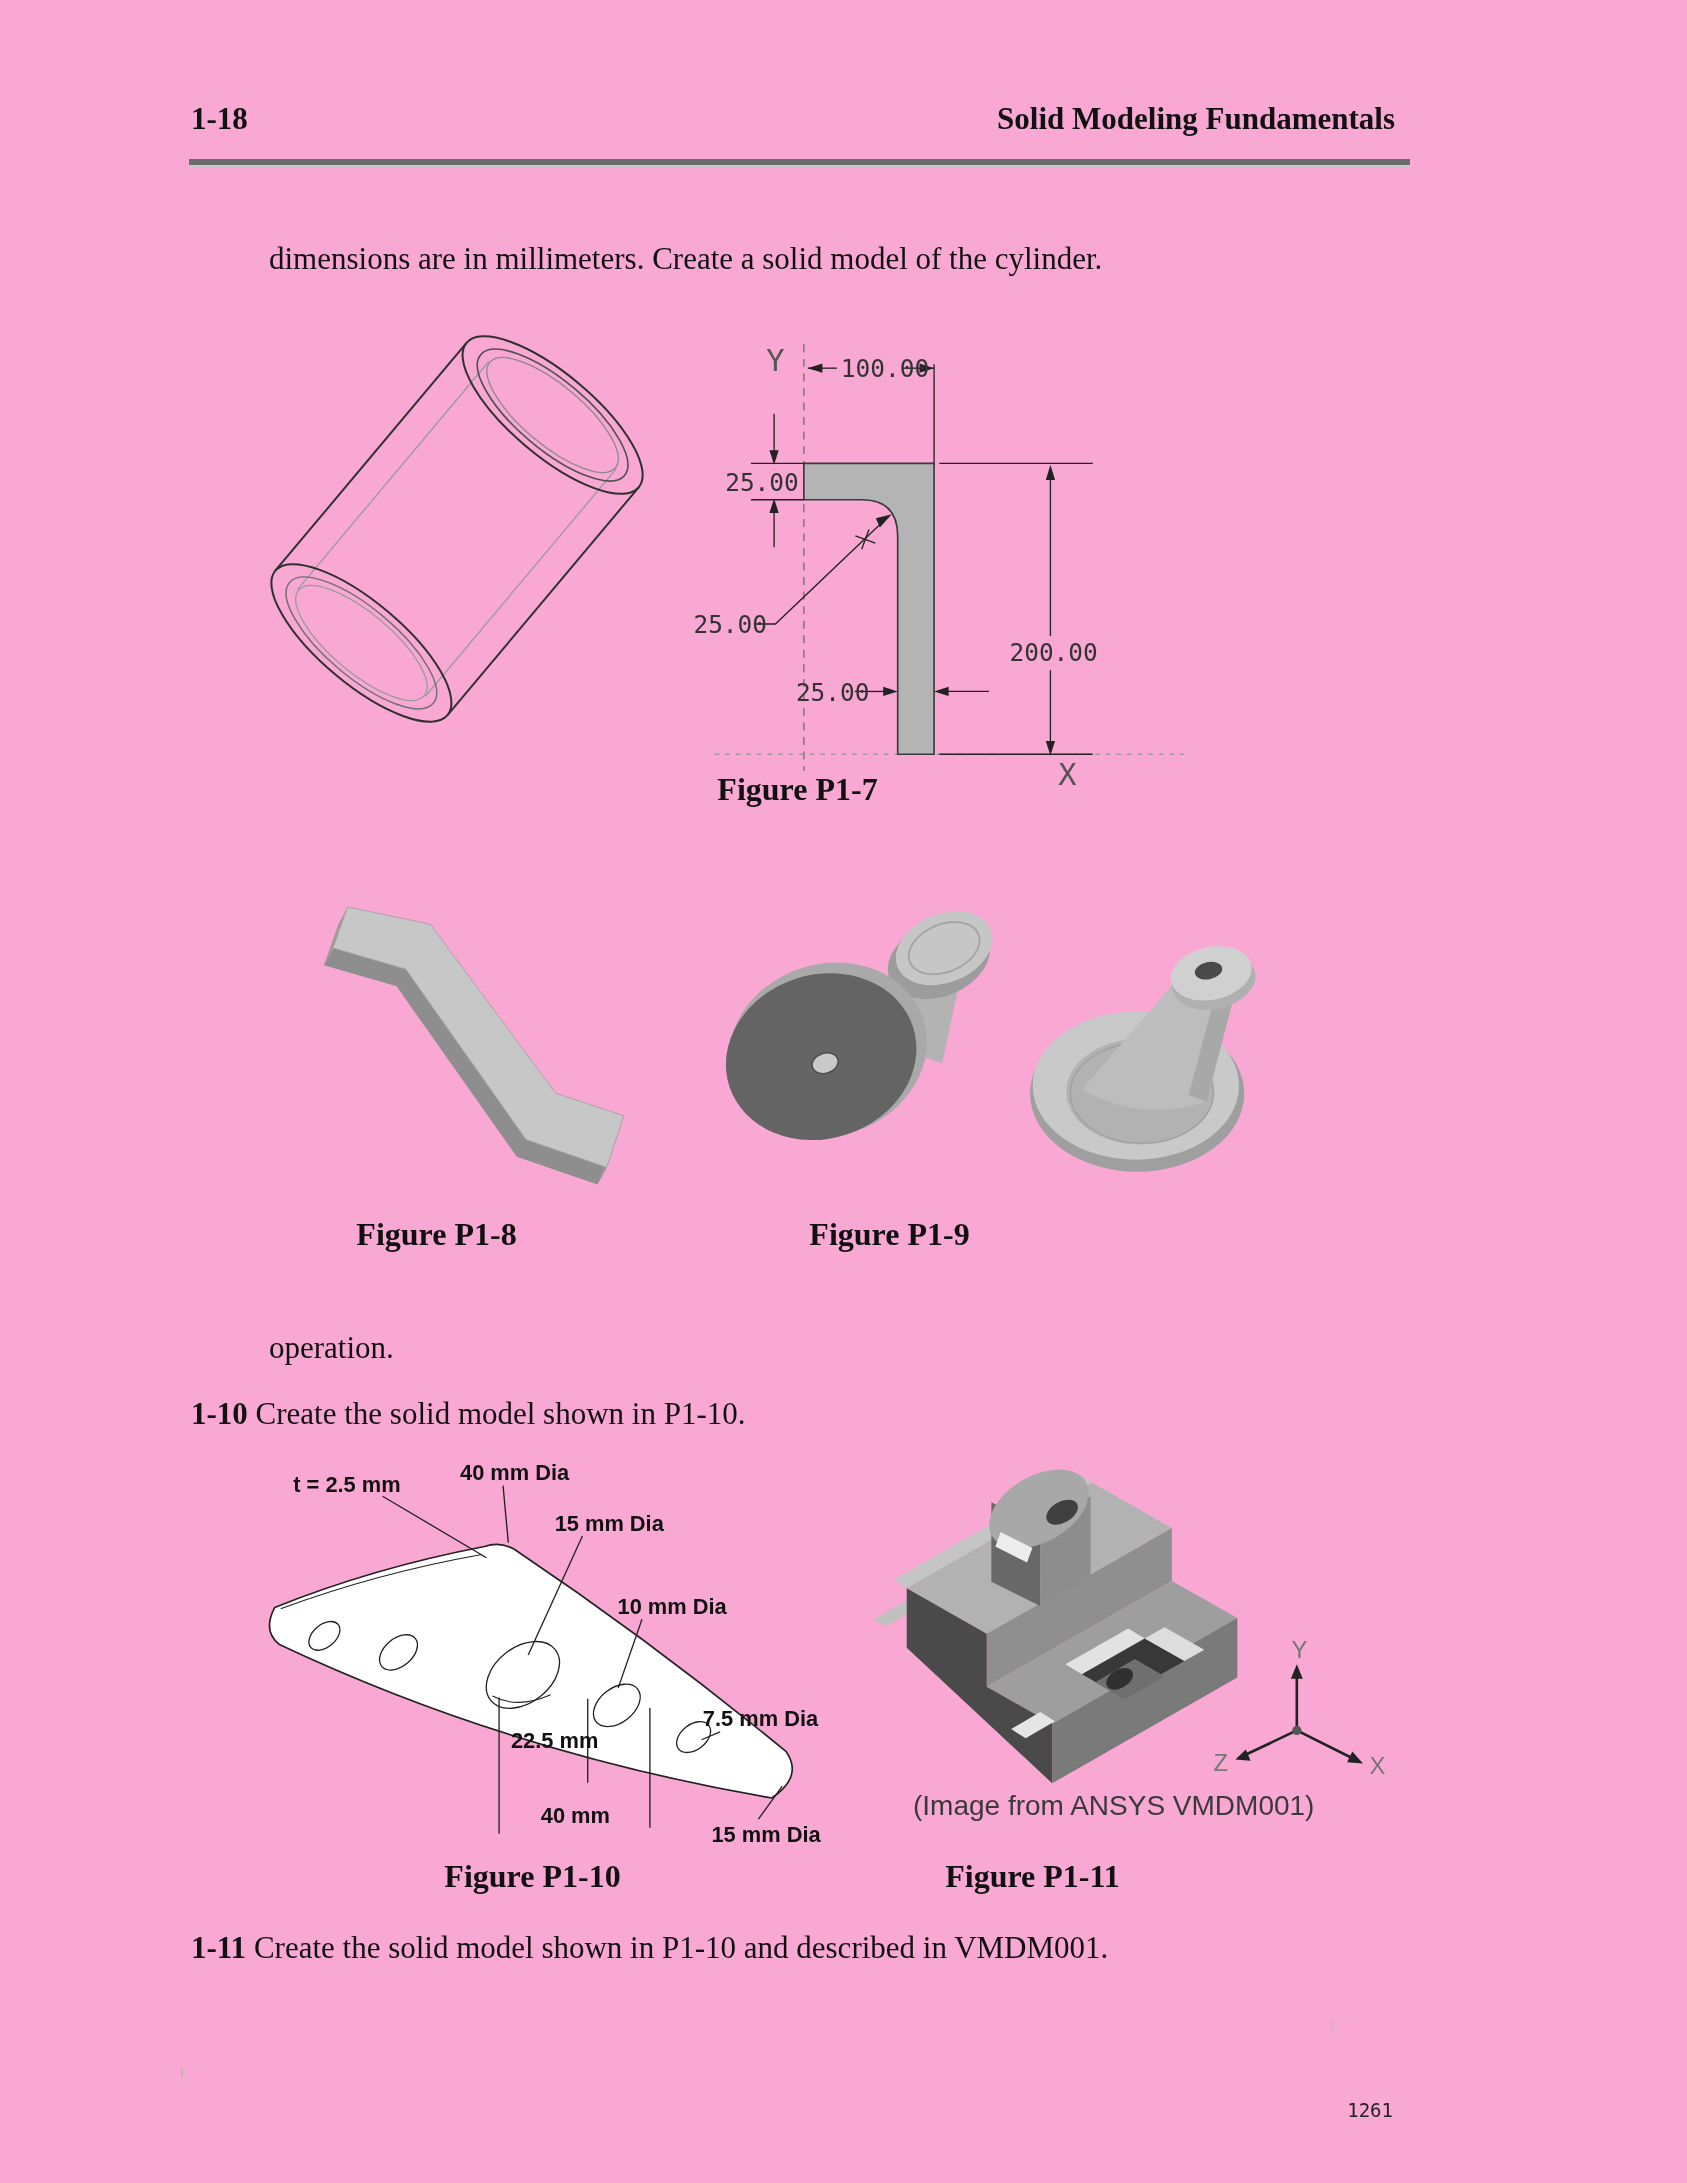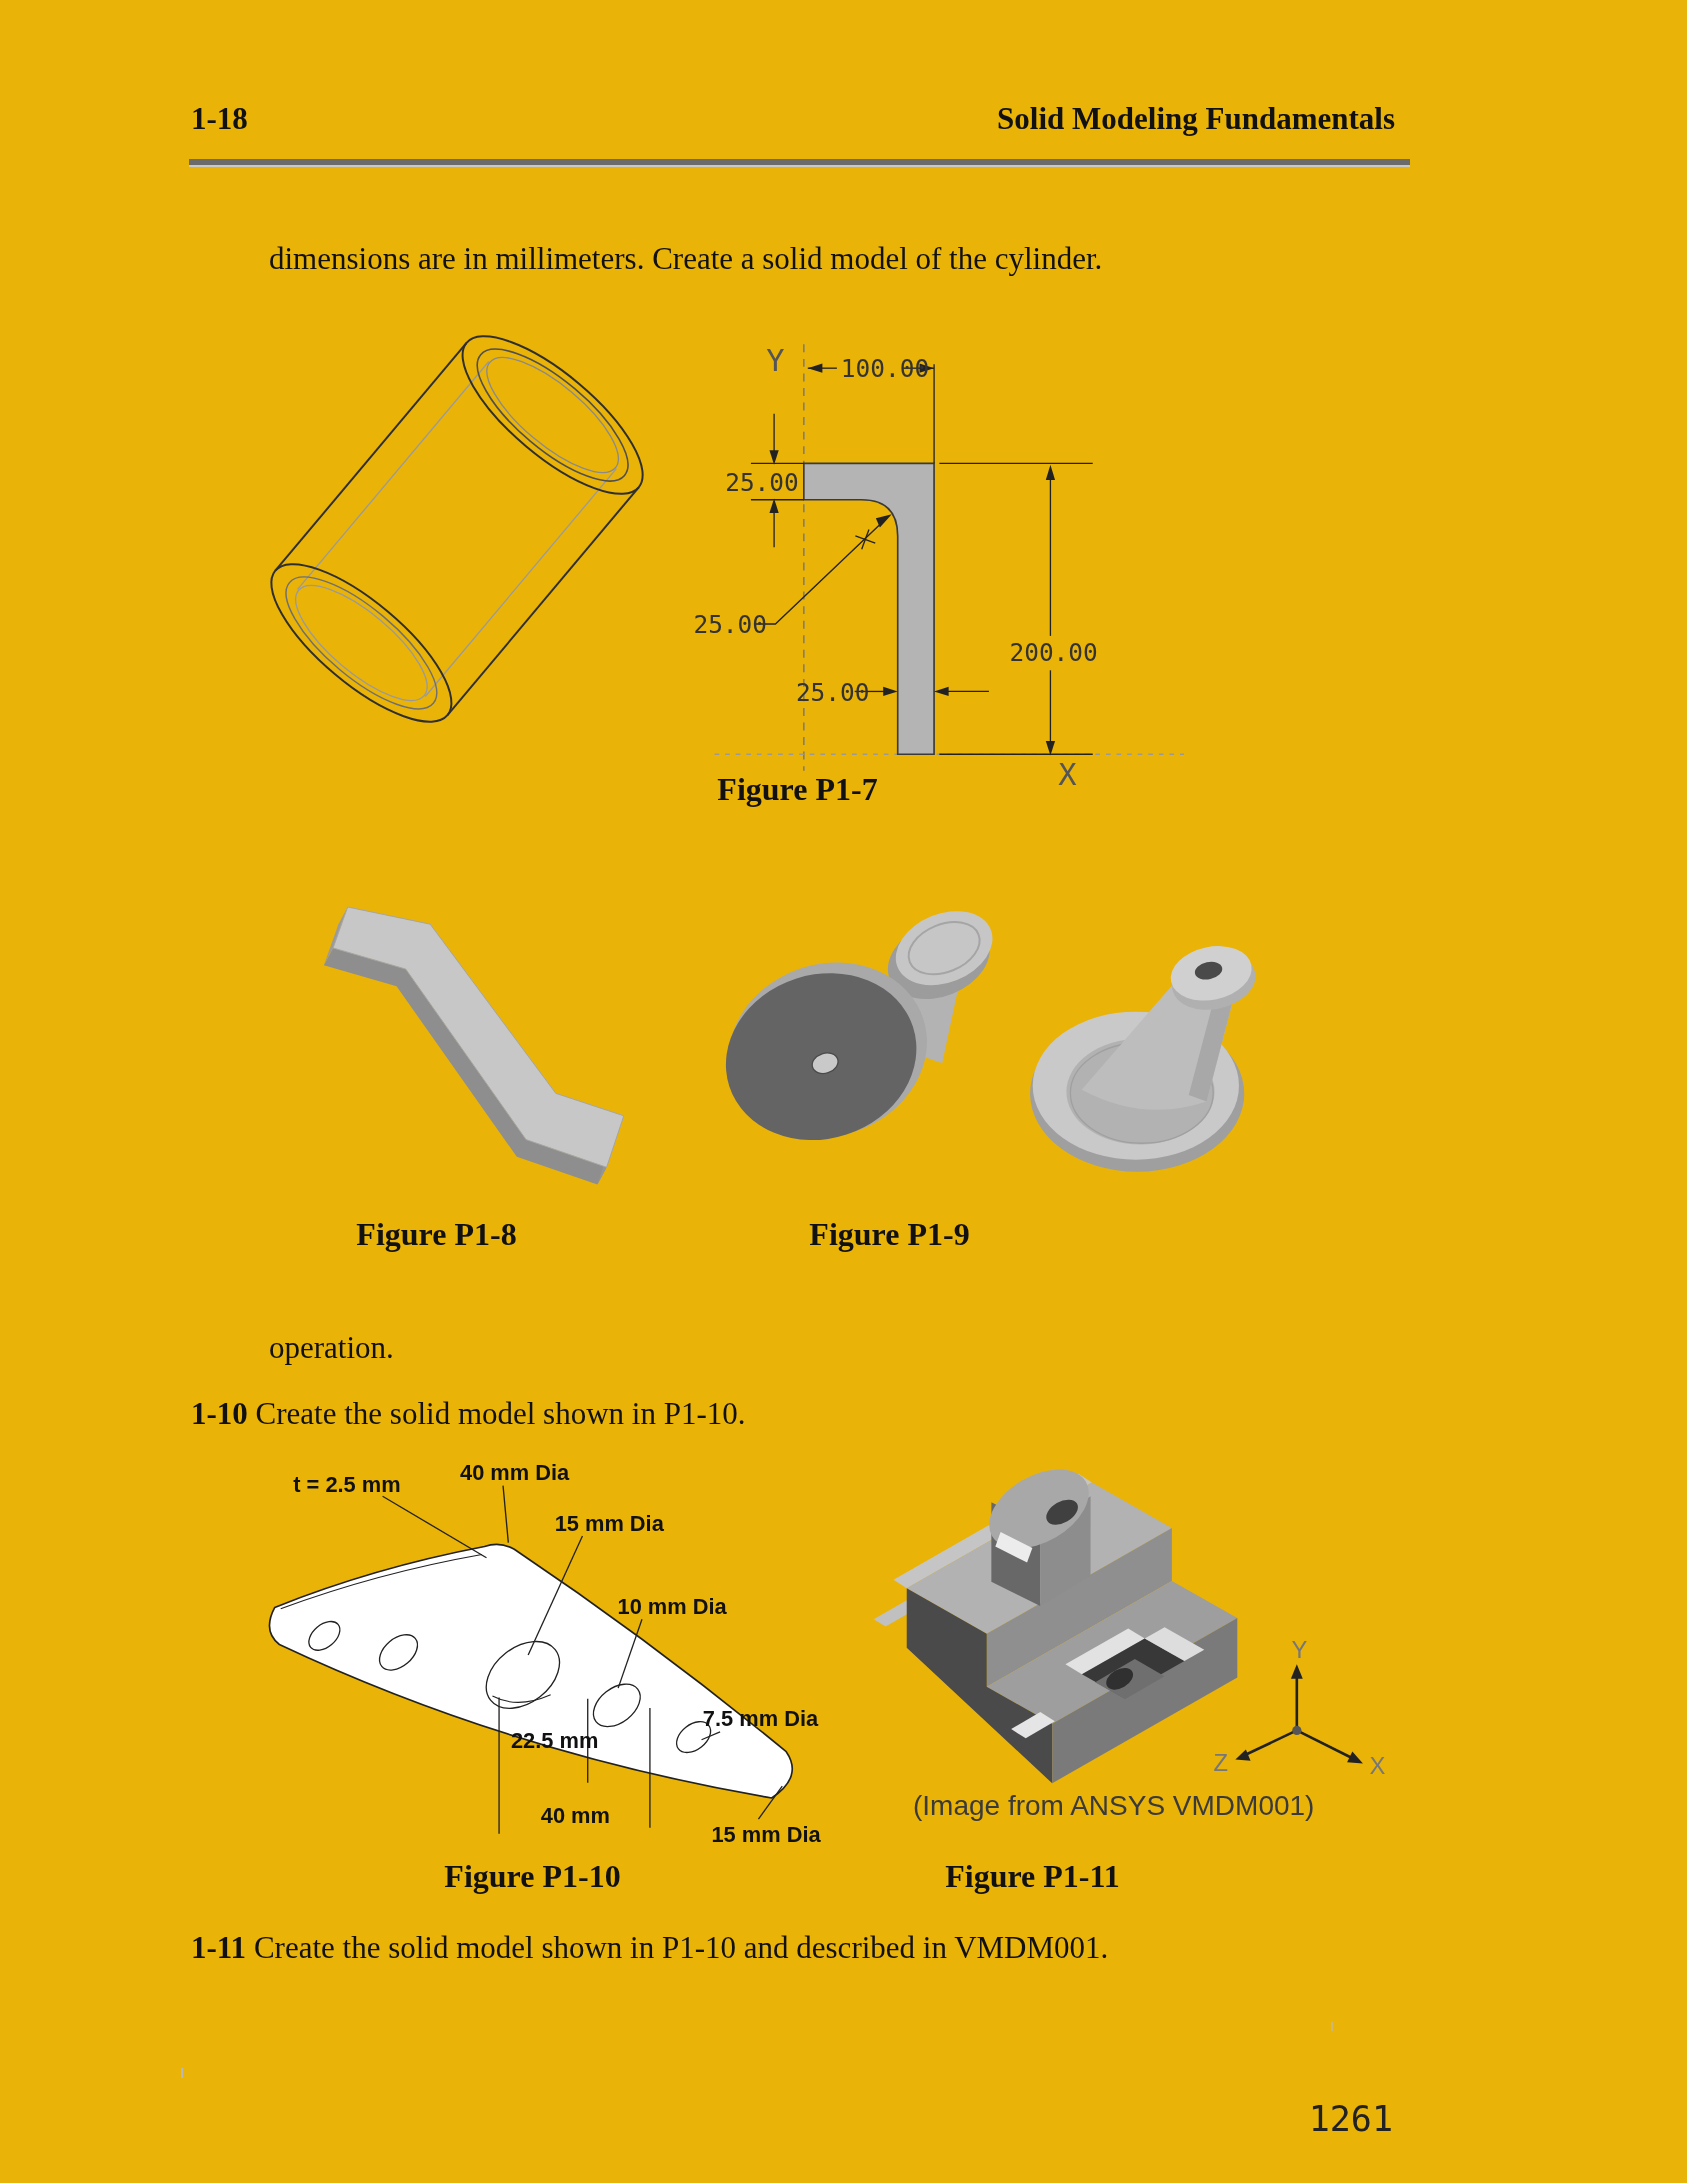--- a/index.html
+++ b/index.html
@@ -1,27 +1,27 @@
 <!DOCTYPE html>
 <html style="font-size:10.6px"><head>
 <meta charset="utf-8">
 <style>
   html,body{margin:0;padding:0;background:#888;}
   #page{
-    position:relative;width:1687px;height:2183px;background:#eab308;
+    position:relative;width:1687px;height:2183px;background:#f9a8d4;
     font-family:"Liberation Serif", serif;color:#111;overflow:hidden;
   }
   .abs{position:absolute;}
   .hdr{font-size:31px;font-weight:bold;}
   .bodyline{font-size:31px;line-height:1.1;white-space:nowrap;}
   .plabel{font-weight:bold;}
   .caption{font-size:32px;font-weight:bold;text-align:center;white-space:nowrap;}
   .rule{background:#6b6b6b;border-bottom:2.6px solid #c9c9c9;}
   .credit{font-family:"Liberation Sans",sans-serif;font-size:28px;color:#3a3a3a;white-space:nowrap;}
-  .footnum{font-family:"DejaVu Sans Mono",monospace;font-size:35px;color:#222;}
+  .footnum{font-family:"DejaVu Sans Mono",monospace;font-size:19px;color:#222;}
   .mark{background:#b9b9b9;}
   svg{position:absolute;overflow:visible;}
   .dimtxt{font-family:"DejaVu Sans Mono",monospace;font-size:37px;fill:#333;}
   .axistxt{font-family:"DejaVu Sans Mono",monospace;font-size:46px;fill:#555;}
   .boldlbl{font-family:"Liberation Sans",sans-serif;font-size:33px;font-weight:bold;fill:#111;}
   .triadlbl{font-family:"Liberation Sans",sans-serif;font-size:36px;fill:#777;}
   .thin{stroke:#222;stroke-width:2;fill:none;}
   .arrow{fill:#222;stroke:none;}
 </style>
 </head>

